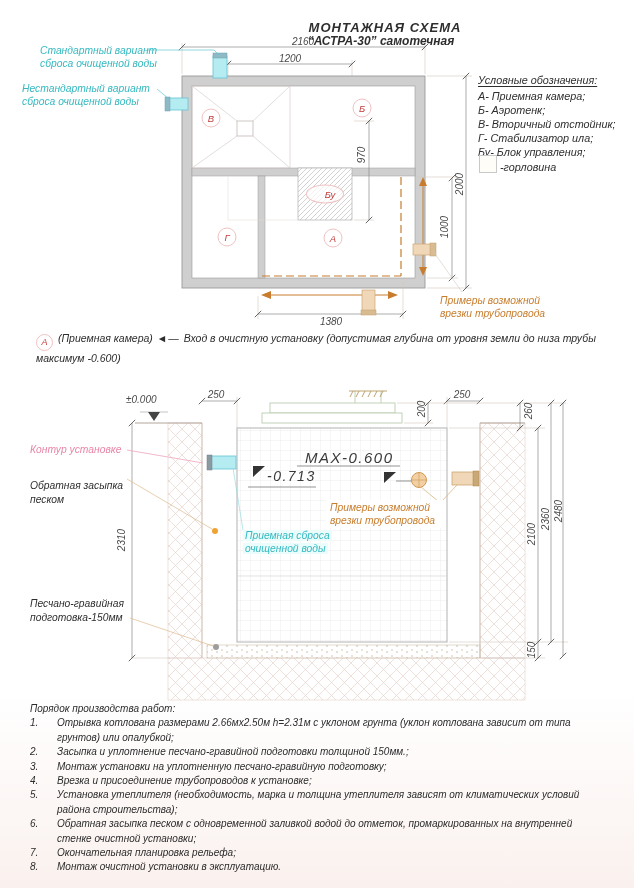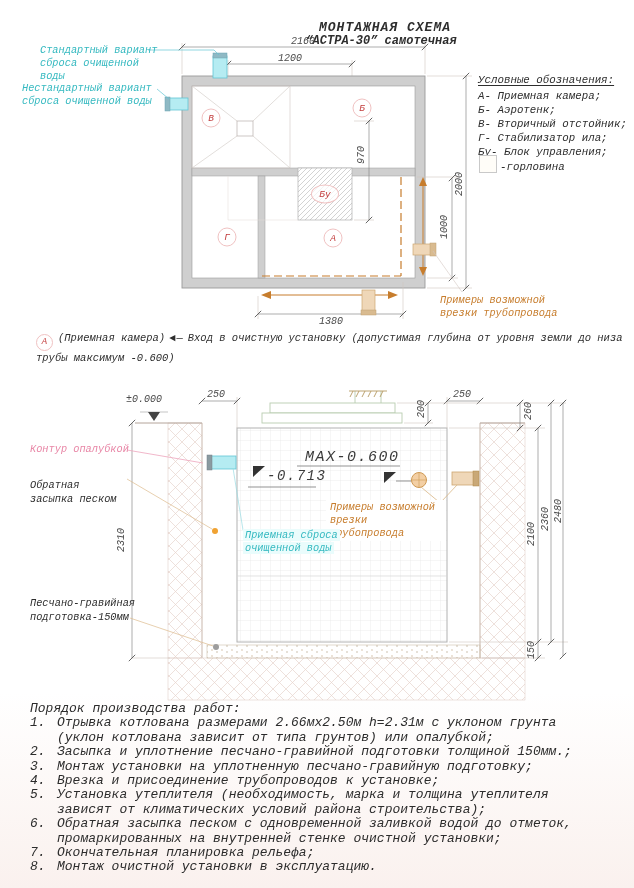--- a/index.html
+++ b/index.html
@@ -1,47 +1,47 @@
 <!DOCTYPE html>
 <html><head>
 <meta charset="utf-8">
 <style>
   html,body{margin:0;padding:0;background:#fff;}
   #page{position:relative;width:634px;height:888px;overflow:hidden;
-        font-family:Liberation Mono, monospace;
+        font-family:Liberation Sans, sans-serif;
         background:linear-gradient(180deg,#ffffff 0%,#ffffff 78%,#faf1ee 100%);}
   .t{position:absolute;font-style:italic;white-space:nowrap;color:#2e2e2e;}
   .wrap{white-space:normal;}
   .dim{font-size:10px;color:#4a4a4a;}
   .ctr{transform:translate(-50%,-50%);}
   .rot{transform:translate(-50%,-50%) rotate(-90deg);}
   .teal{color:#35b9c0;}
   .orange{color:#c77d2d;}
   .pink{color:#e886a6;}
   .lbl{font-size:10.3px;line-height:13px;}
   .title1{font-size:13px;font-weight:600;letter-spacing:1px;}
   .title2{font-size:12px;font-weight:600;}
   .legend{font-size:10.8px;line-height:13px;}
   .legend-title{text-decoration:underline;text-underline-offset:2px;}
   .circle{position:absolute;width:17px;height:17px;border:1px solid #f0c2c2;border-radius:50%;
           color:#c23b3b;font-size:9.5px;font-style:italic;display:flex;align-items:center;
           justify-content:center;transform:translate(-50%,-50%);background:rgba(255,255,255,.7);}
-  .circle.wide{width:26px;}
+  .circle.wide{width:26px;padding-left:10px;}
   .sq{position:absolute;width:16px;height:16px;border:1px solid #c9c9c9;background:#fffdf8;}
   .notes{position:absolute;left:36px;top:331px;width:602px;font-size:10.5px;line-height:14.4px;
          font-style:italic;color:#2e2e2e;}
   .note{margin:0 0 2px 0;}
   .ncirc{display:inline-flex;width:15px;height:15px;border:1px solid #f0c2c2;border-radius:50%;
          color:#c23b3b;font-size:9px;align-items:center;justify-content:center;margin-right:5px;
          vertical-align:-3px;}
   .narrow{letter-spacing:1px;margin:0 4px;}
   .lvl{font-size:15px;color:#3a3a3a;letter-spacing:1.5px;}
   .hl-cyan{background:#eafcfc;padding:0 2px;box-decoration-break:clone;}
   .box-white{background:#ffffff;padding:1px 4px;}
-  .proc{position:absolute;left:30px;top:702px;width:580px;font-size:13px;line-height:14.4px;
+  .proc{position:absolute;left:30px;top:702px;width:580px;font-size:10px;line-height:14.4px;
         font-style:italic;color:#2c2c2c;}
   .prow{display:flex;}
   .pnum{width:27px;flex:none;}
   .ptext{width:552px;}
   svg .dl{stroke:#8a8a8a;stroke-width:0.7;}
   svg .ext{stroke:#d2c6c0;stroke-width:0.6;}
   svg .tick{stroke:#555;stroke-width:0.9;}
 </style>
 </head>
 <body>
@@ -325,21 +325,21 @@
   <div class="t dim rot" style="left:528px;top:411px">260</div>
   <div class="t dim rot" style="left:121px;top:540px">2310</div>
   <div class="t dim rot" style="left:531px;top:534px">2100</div>
   <div class="t dim rot" style="left:545px;top:519px">2360</div>
   <div class="t dim rot" style="left:558px;top:511px">2480</div>
   <div class="t dim rot" style="left:531px;top:650px">150</div>
 
   <div class="t lvl" style="left:305px;top:449px">МАХ-0.600</div>
   <div class="t lvl" style="left:267px;top:468px;font-size:14px">-0.713</div>
 
-  <div class="t pink lbl" style="left:30px;top:443px">Контур опалубкой</div>
+  <div class="t pink lbl" style="left:30px;top:443px">Контур установке</div>
   <div class="t lbl wrap" style="left:30px;top:479px;width:95px;line-height:13.5px">Обратная засыпка песком</div>
   <div class="t lbl wrap" style="left:30px;top:597px;width:114px;line-height:13.5px">Песчано-гравийная подготовка-150мм</div>
   <div class="t orange lbl wrap box-white" style="left:326px;top:500px;width:112px">Примеры возможной врезки трубопровода</div>
   <div class="t teal lbl wrap" style="left:243px;top:529px;width:100px"><span class="hl-cyan">Приемная сброса очищенной воды</span></div>
 
   <div class="proc">
     <div>Порядок производства работ:</div>
     <div class="prow">
         <span class="pnum">1.</span>
         <span class="ptext">Отрывка котлована размерами 2.66мх2.50м h=2.31м с уклоном грунта (уклон котлована зависит от типа грунтов) или опалубкой;</span>

